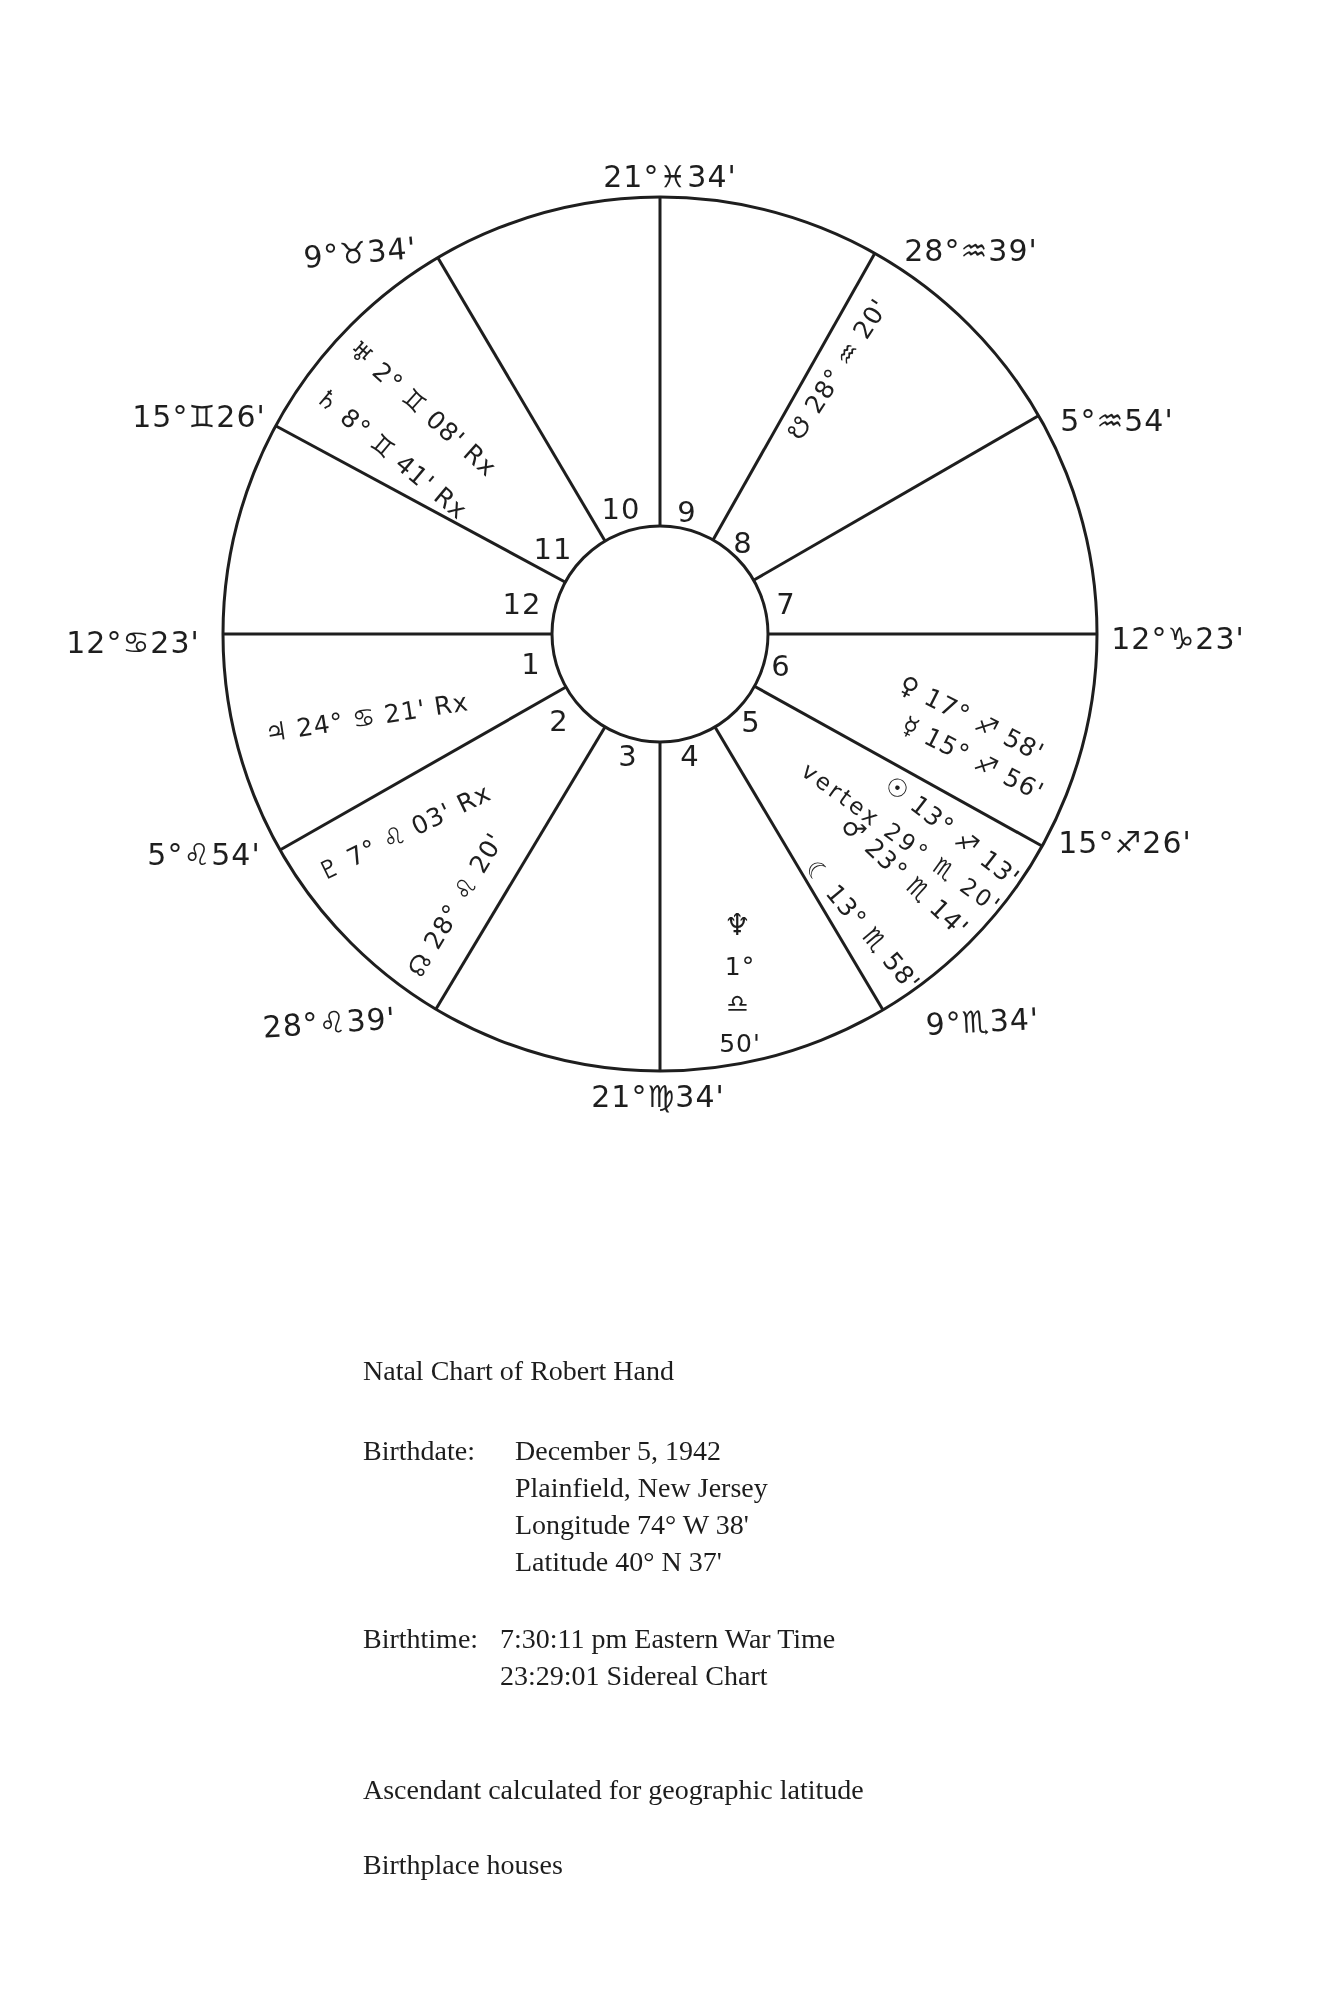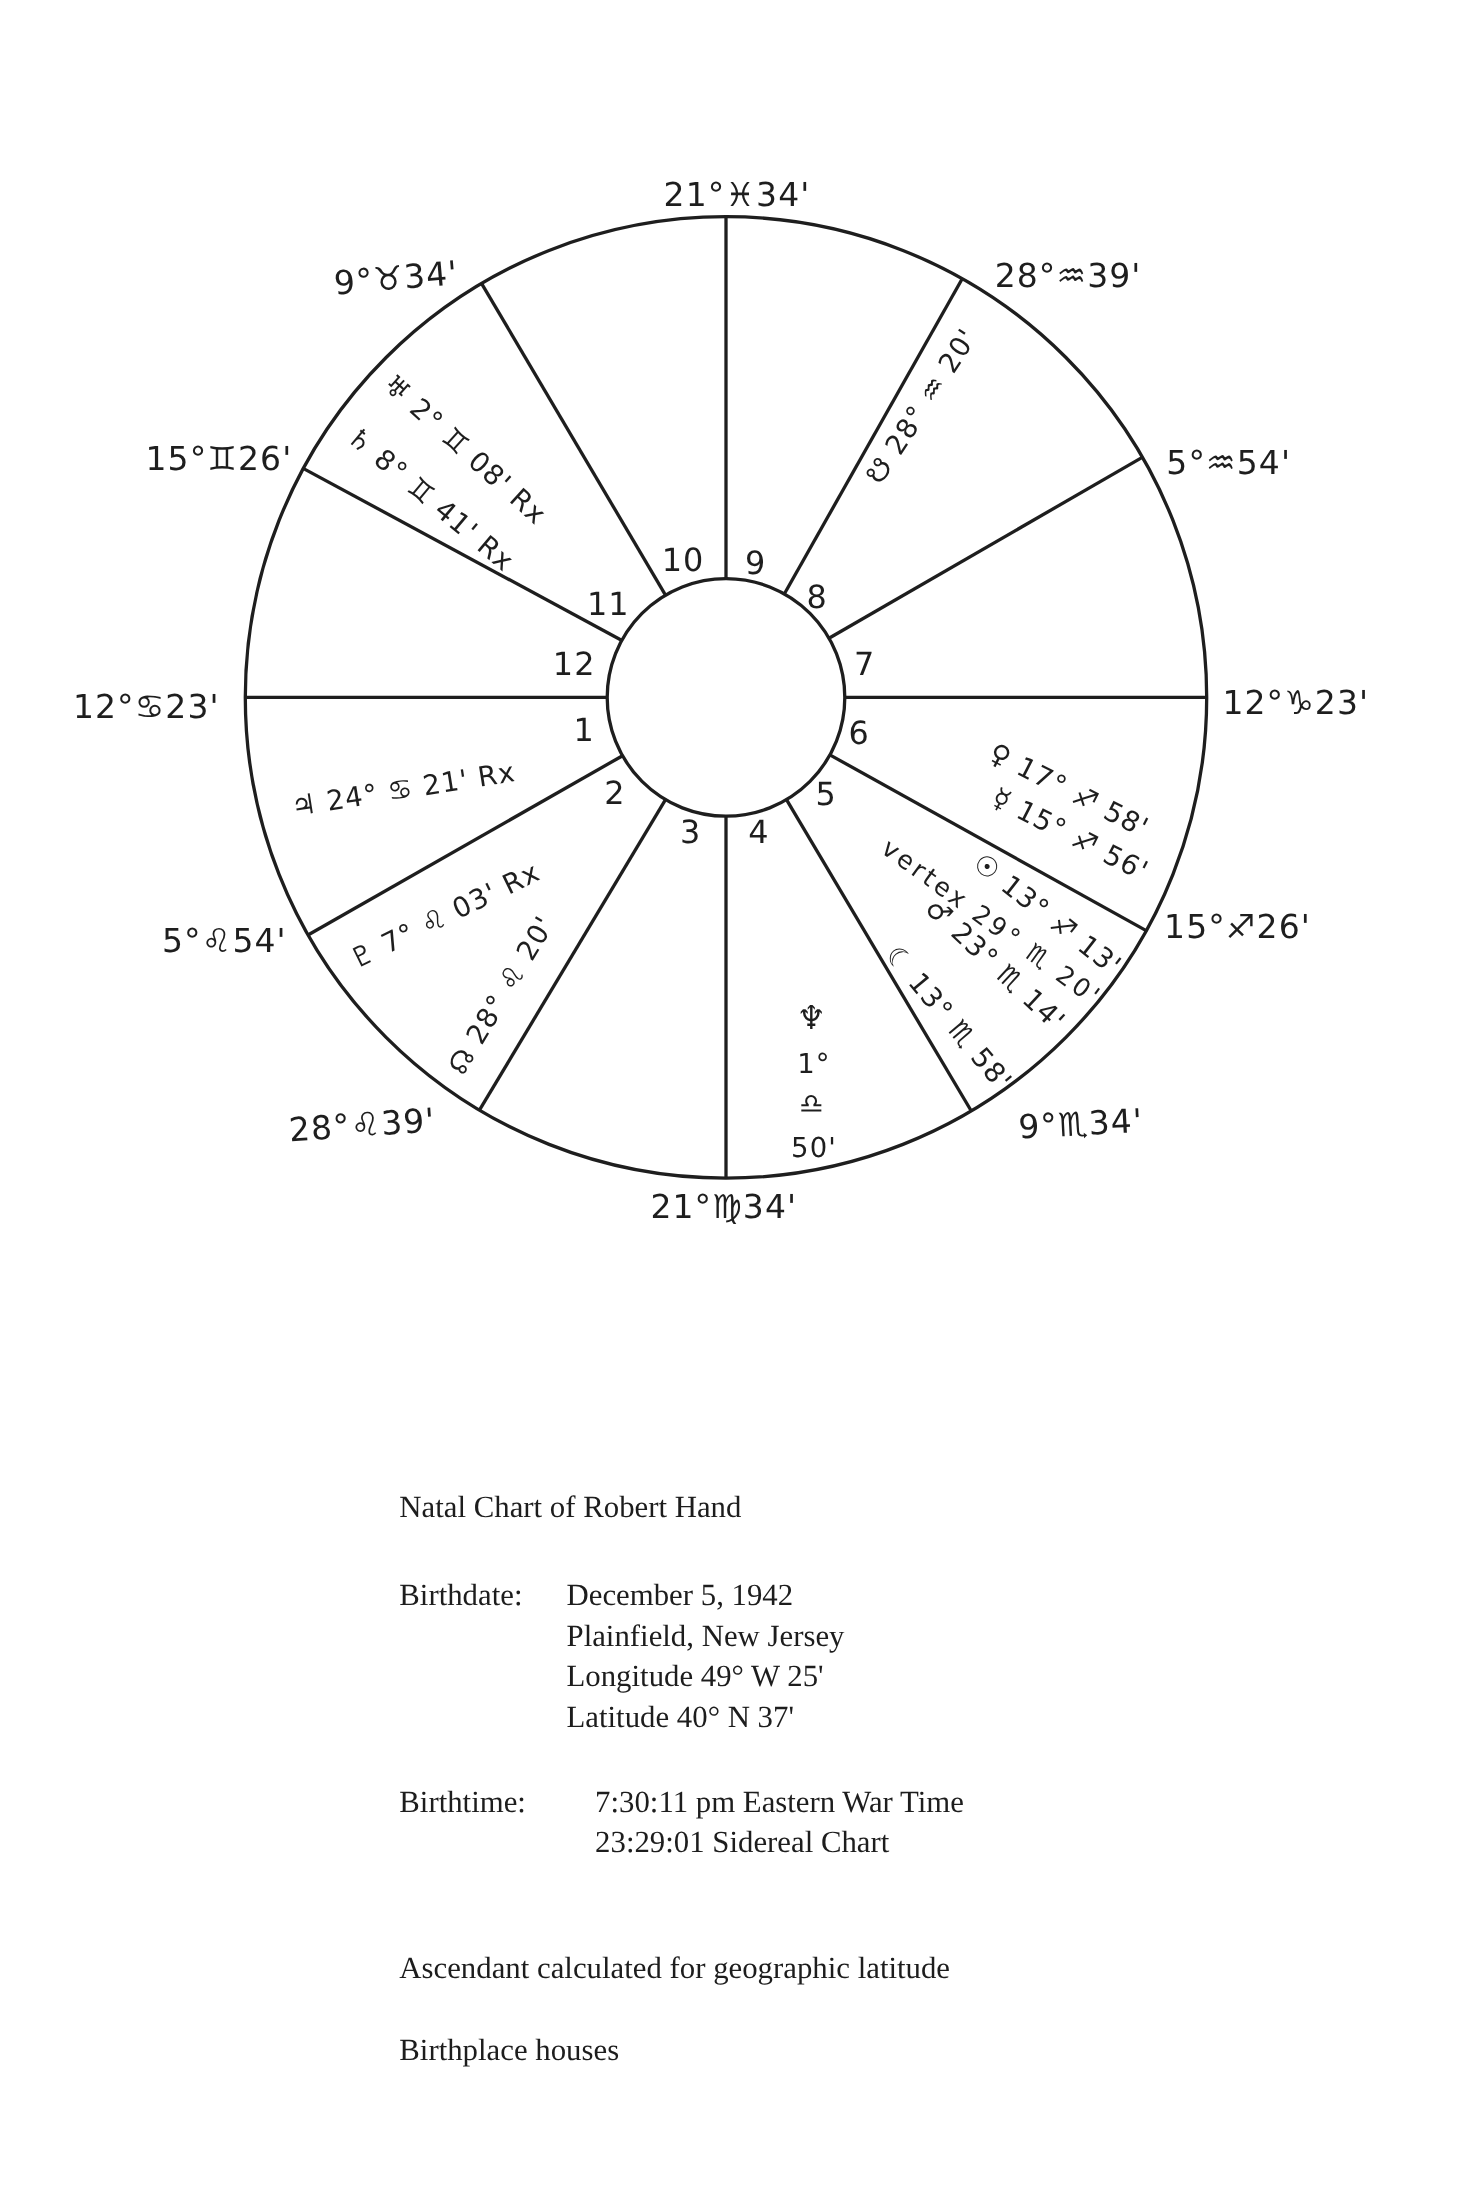--- a/index.html
+++ b/index.html
@@ -109,26 +109,26 @@
   
   <div class="info">
 
     <div class="abs" style="left:363px;top:1352px;">Natal Chart of Robert Hand</div>
 
     <div class="abs hang" style="left:363px;top:1432px;gap:15px;">
       <div class="lbl">Birthdate:</div>
       <div class="lines">
         <div>December 5, 1942</div>
         <div>Plainfield, New Jersey</div>
-        <div>Longitude 49° W 25'</div>
+        <div>Longitude 74° W 38'</div>
         <div>Latitude 40° N 37'</div>
       </div>
     </div>
 
-    <div class="abs hang" style="left:363px;top:1620px;gap:41px;">
+    <div class="abs hang" style="left:363px;top:1620px;">
       <div class="lbl">Birthtime:</div>
       <div class="lines">
         <div>7:30:11 pm Eastern War Time</div>
         <div>23:29:01 Sidereal Chart</div>
       </div>
     </div>
 
     <div class="abs" style="left:363px;top:1771px;">Ascendant calculated for geographic latitude</div>
 
     <div class="abs" style="left:363px;top:1846px;">Birthplace houses</div>

